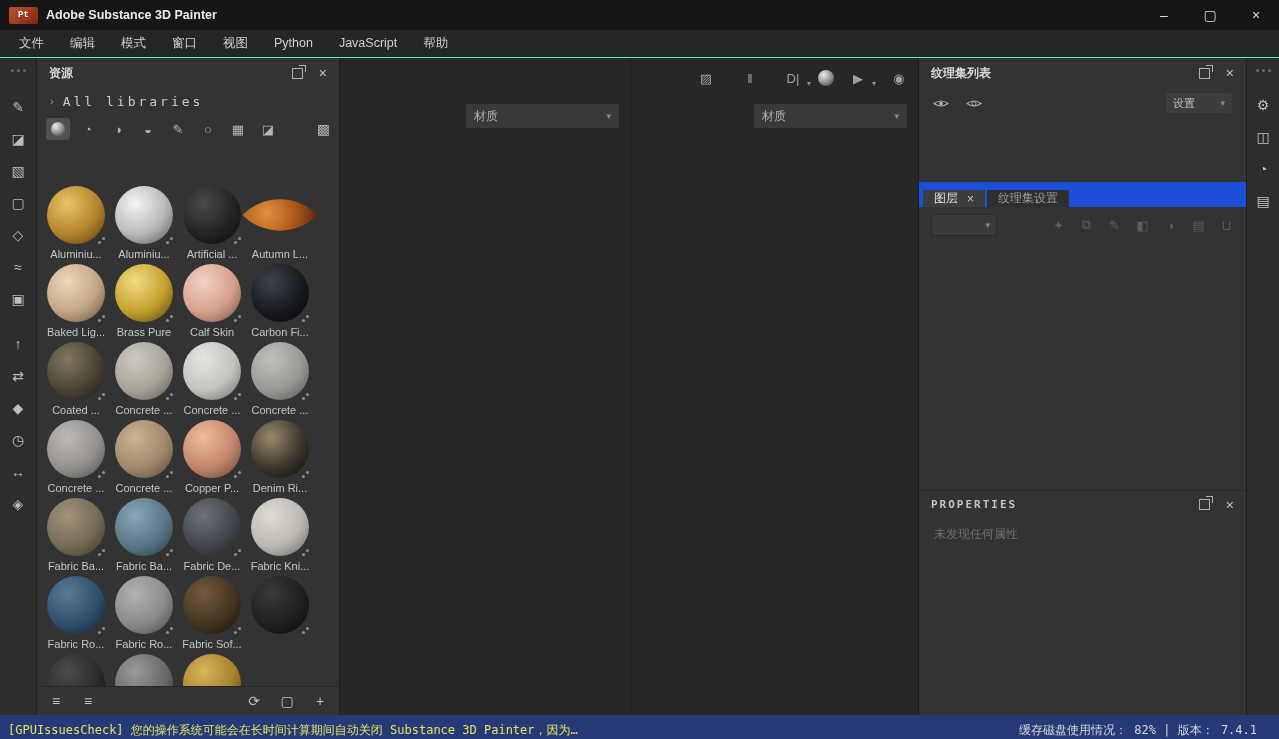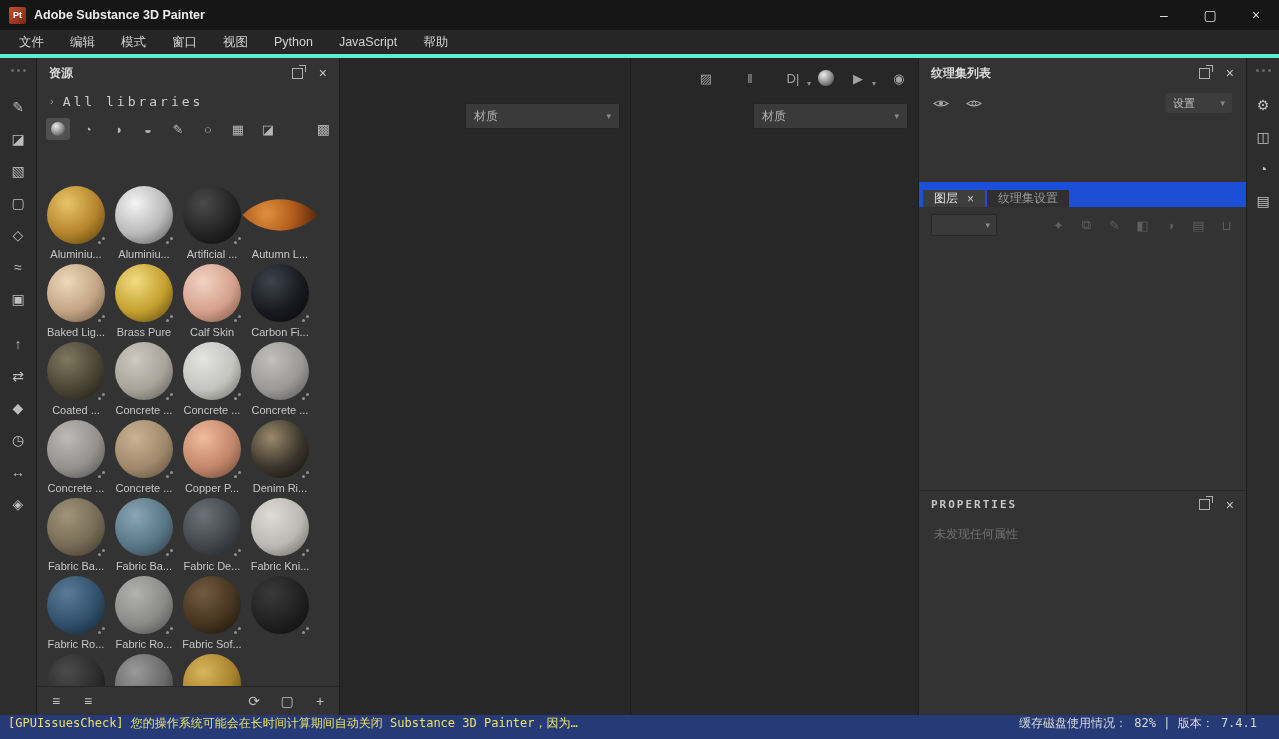--- a/index.html
+++ b/index.html
@@ -4,28 +4,28 @@
 <style>
   html,body{margin:0;padding:0;}
   body{
     width:1279px;height:739px;overflow:hidden;position:relative;
     background:#1a1a1a;color:#c8c8c8;
     font-family:"Liberation Sans",sans-serif;font-size:12px;
     -webkit-user-select:none;user-select:none;
   }
   
   .titlebar{position:absolute;top:0;left:0;right:0;height:30px;background:#161616;display:flex;align-items:center;}
-  .app-logo{width:17px;height:17px;margin:0 8px 0 9px;border-radius:2px;
+  .app-logo{width:29px;height:17px;margin:0 8px 0 9px;border-radius:2px;
     background:linear-gradient(135deg,#c1502f,#7c2713);
-    color:#fff;font-size:9px;font-weight:bold;display:flex;align-items:center;justify-content:center;}
+    color:#fff;font-size:9px;font-weight:bold;display:flex;align-items:center;justify-content:center;font-family:Liberation Mono, monospace;}
   .app-title{font-weight:bold;font-size:12.5px;color:#ececec;}
   .win-controls{margin-left:auto;display:flex;height:100%;}
   .win-btn{width:46px;display:flex;align-items:center;justify-content:center;color:#dcdcdc;font-size:14px;}
   
-  .menubar{position:absolute;top:30px;left:0;right:0;height:28px;background:#262626;border-bottom:4px solid #5eead4;box-sizing:border-box;display:flex;align-items:center;padding-left:6px;}
+  .menubar{position:absolute;top:30px;left:0;right:0;height:28px;background:#262626;border-bottom:1px solid #5eead4;box-sizing:border-box;display:flex;align-items:center;padding-left:6px;}
   .menu-item{padding:0 13px;color:#d2d2d2;font-size:12.5px;line-height:27px;}
   
   .main{position:absolute;top:58px;bottom:24px;left:0;right:0;}
   .grip{width:3px;height:3px;border-radius:50%;background:#696969;box-shadow:6px 0 0 #696969,-6px 0 0 #696969;margin:11px auto 0;}
   
   .left-toolbar{position:absolute;left:0;top:0;bottom:0;width:37px;background:#2d2d2d;border-right:1px solid #1d1d1d;box-sizing:border-box;}
   .lt-col{position:absolute;left:0;right:0;display:flex;flex-direction:column;align-items:center;gap:10px;}
   #lt-tools{top:38px;} #lt-utils{top:275px;}
   .lt-icon{width:22px;height:22px;display:flex;align-items:center;justify-content:center;color:#bdbdbd;font-size:14px;}
   
@@ -82,21 +82,21 @@
   .layer-icons{margin-left:auto;display:flex;gap:13px;}
   .layer-icon{width:15px;height:15px;display:flex;align-items:center;justify-content:center;color:#5e5e5e;font-size:13px;}
   .props-header{position:absolute;top:432px;left:0;right:0;height:28px;display:flex;align-items:center;padding:0 12px;border-top:1px solid #272727;box-sizing:border-box;}
   .props-title{letter-spacing:2px;font-size:11px;font-weight:bold;color:#c6c6c6;font-family:"DejaVu Sans Mono",monospace;}
   .props-empty{position:absolute;top:468px;left:15px;color:#707070;font-size:12px;}
   
   .right-strip{position:absolute;left:1246px;top:0;bottom:0;width:33px;background:#2d2d2d;border-left:1px solid #1d1d1d;box-sizing:border-box;}
   #rs-icons{position:absolute;top:36px;left:0;right:0;display:flex;flex-direction:column;align-items:center;gap:10px;}
   .rs-icon{width:22px;height:22px;display:flex;align-items:center;justify-content:center;color:#c2c2c2;font-size:14px;}
   
-  .statusbar{position:absolute;bottom:0;left:0;right:0;height:24px;background:#253a76;display:flex;align-items:flex-start;padding:0 8px;box-sizing:border-box;font-family:"DejaVu Sans Mono",monospace;font-size:12px;}
+  .statusbar{position:absolute;bottom:0;left:0;right:0;height:24px;background:#253a76;display:flex;align-items:flex-end;padding:0 8px;box-sizing:border-box;font-family:"DejaVu Sans Mono",monospace;font-size:12px;}
   .status-left{color:#e9e264;white-space:nowrap;overflow:hidden;}
   .status-right{margin-left:auto;color:#d8d8d8;padding-right:14px;white-space:nowrap;}
 </style>
 </head>
 <body>
 
 <div class="titlebar">
   <div class="app-logo">Pt</div>
   <div class="app-title">Adobe Substance 3D Painter</div>
   <div class="win-controls">

